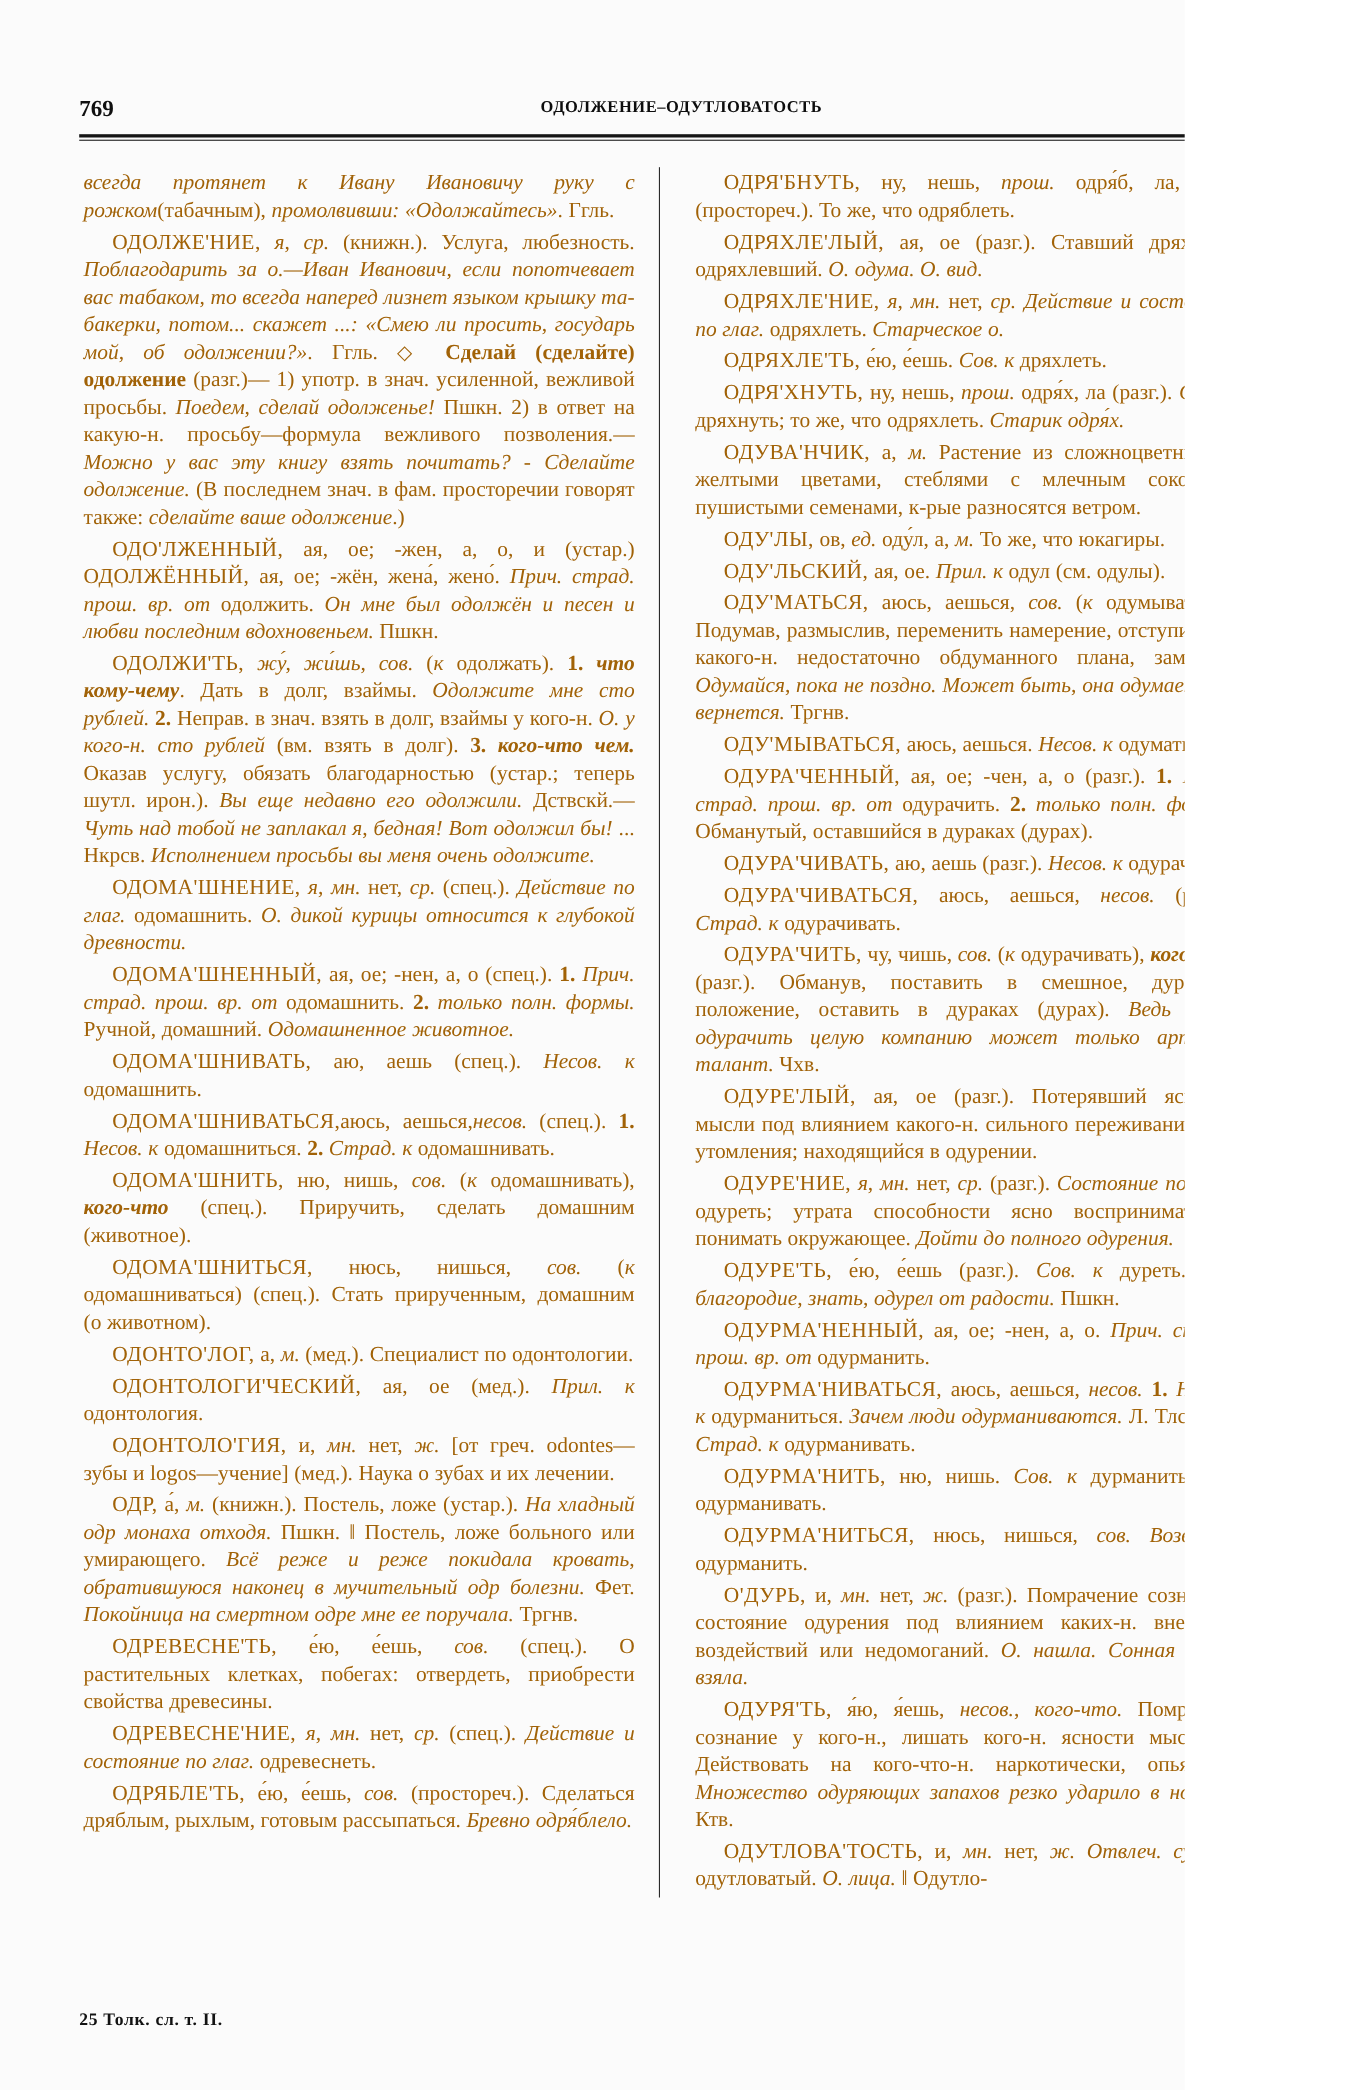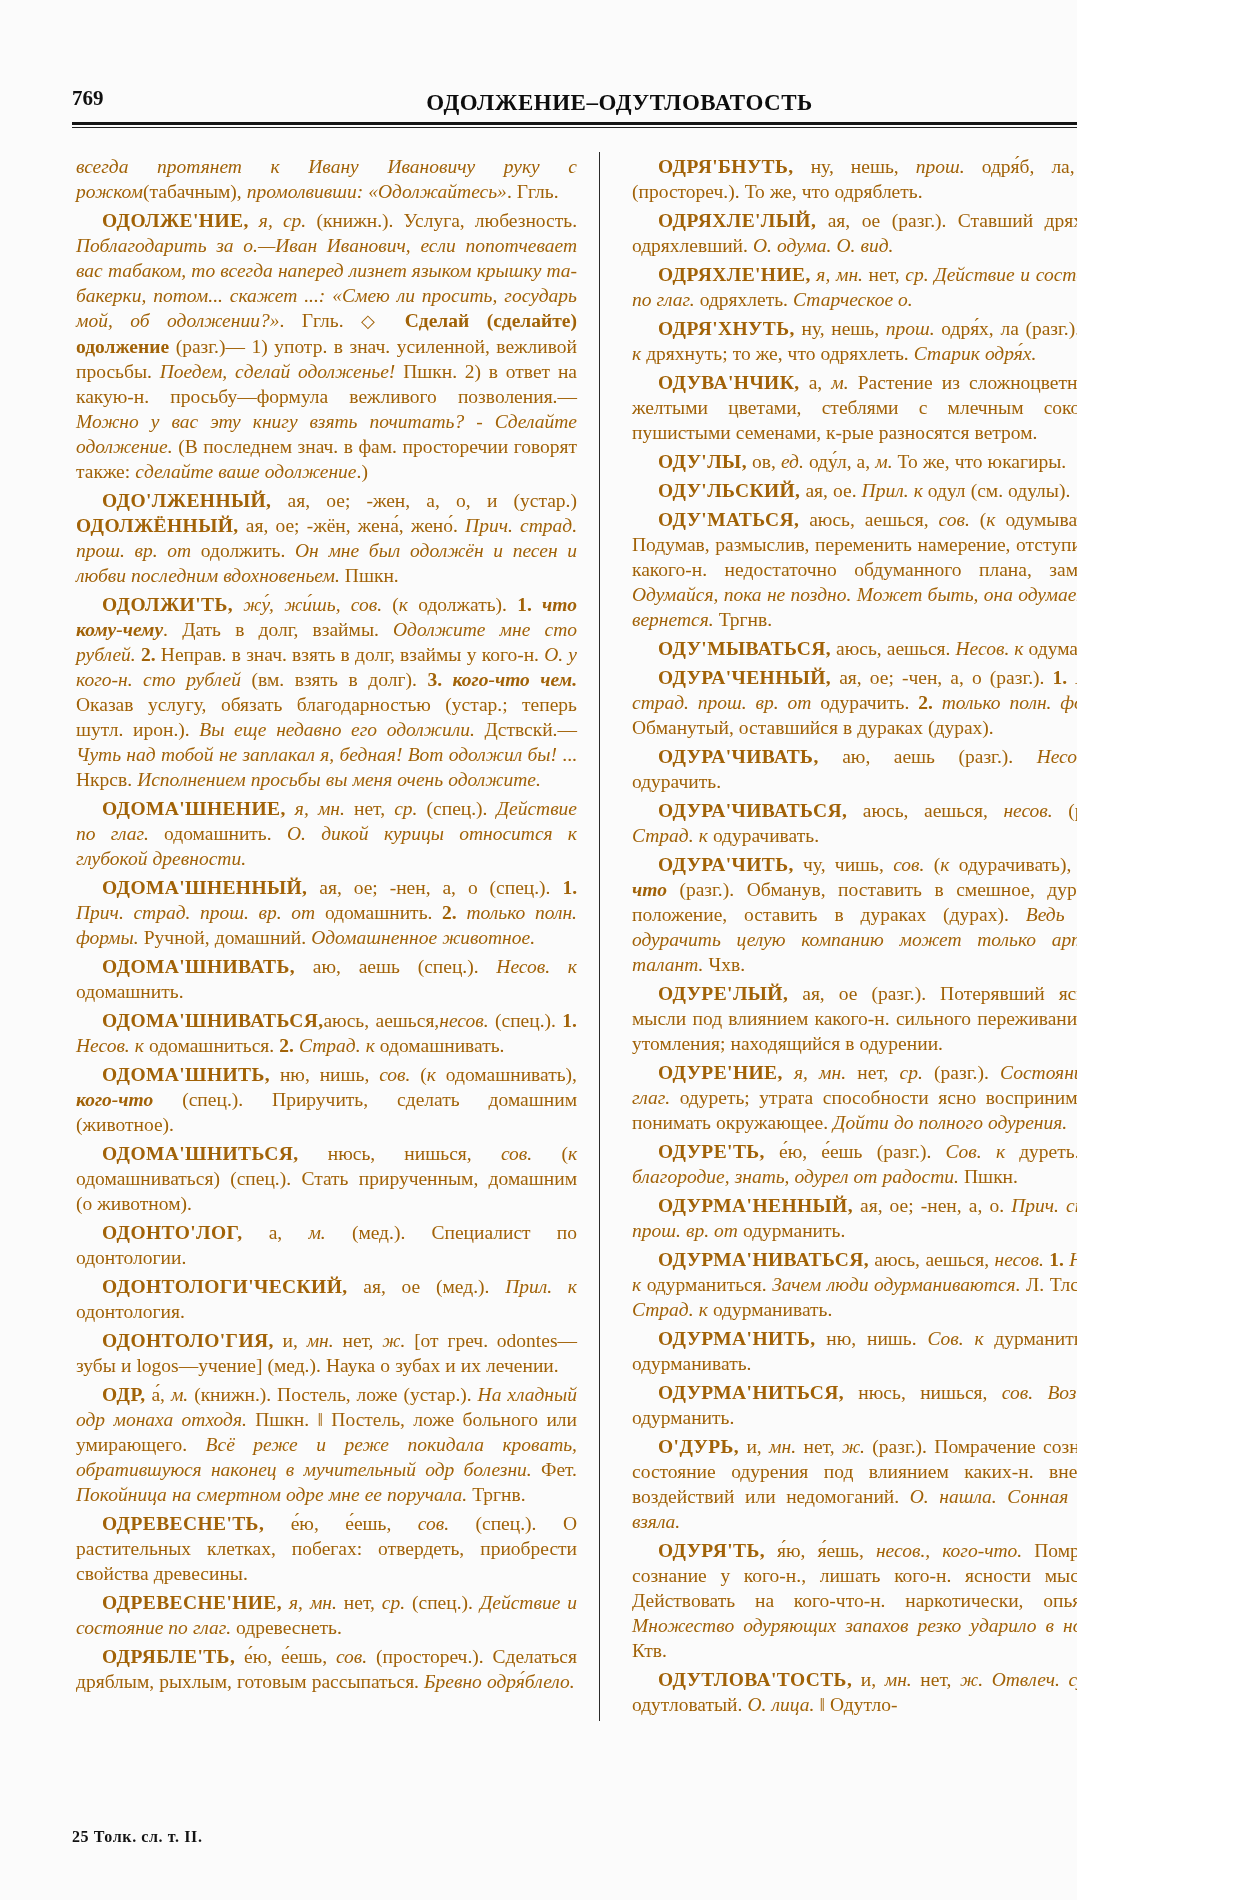--- a/index.html
+++ b/index.html
@@ -42,21 +42,21 @@
   }
   .folio-left { left: 0; }
   .folio-right { right: 0; }
   .head-title {
     position: absolute;
     left: 0; right: 0;
     top: 4px;
     text-align: center;
     font-family: "Liberation Serif", "DejaVu Serif", serif;
     font-weight: bold;
-    font-size: 23px;
+    font-size: 15px;
     letter-spacing: 0.5px;
     color: #0d0d0d;
   }
   .rule-thick {
     margin-top: 2px;
     border-top: 3px solid #151515;
     height: 0;
   }
   .rule-thin {
     margin-top: 2px;
@@ -92,21 +92,21 @@
     text-justify: inter-word;
     color: #a16207;
     margin: 4px;
     text-indent: 26px;
     hyphens: manual;
     word-spacing: 0.2px;
   }
   .entry.cont { text-indent: 0; }
 
   .hw {
-    font-weight: bold;
+    font-weight: normal;
     letter-spacing: 0.4px;
   }
   .it { font-style: italic; }
   .bi { font-style: italic; font-weight: bold; }
   .b  { font-weight: bold; }
   .dia { font-weight: bold; font-size: 18px; }
 
   .signature {
     position: absolute;
     left: 72px;
@@ -150,20 +150,21 @@
           <p class="entry"><span class="hw">ОДР,</span> а́, <span class="it">м.</span> (книжн.). Постель, ложе (устар.). <span class="it">На хладный одр монаха отходя.</span> Пшкн. ‖ По­стель, ложе больного или умирающего. <span class="it">Всё реже и реже покидала кровать, обратившуюся наконец в мучительный одр болезни.</span> Фет. <span class="it">По­койница на смертном одре мне ее поручала.</span> Тргнв.</p>
           <p class="entry"><span class="hw">ОДРЕВЕСНЕ'ТЬ,</span> е́ю, е́ешь, <span class="it">сов.</span> (спец.). О растительных клетках, побегах: отвердеть, приобрести свойства древесины.</p>
           <p class="entry"><span class="hw">ОДРЕВЕСНЕ'НИЕ,</span> <span class="it">я, мн.</span> нет, <span class="it">ср.</span> (спец.). <span class="it">Действие и состояние по глаг.</span> одревес­неть.</p>
           <p class="entry"><span class="hw">ОДРЯБЛЕ'ТЬ,</span> е́ю, е́ешь, <span class="it">сов.</span> (простореч.). Сделаться дряблым, рыхлым, готовым рас­сыпаться. <span class="it">Бревно одря́блело.</span></p>
         </div>
       <div class="col-divider"></div>
       <div class="col col-right" id="col-right">
           <p class="entry"><span class="hw">ОДРЯ'БНУТЬ,</span> ну, нешь, <span class="it">прош.</span> одря́б, ла, <span class="it">сов.</span> (простореч.). То же, что одряблеть.</p>
           <p class="entry"><span class="hw">ОДРЯХЛЕ'ЛЫЙ,</span> ая, ое (разг.). Ставший дряхлым, одряхлевший. <span class="it">О. одума. О. вид.</span></p>
           <p class="entry"><span class="hw">ОДРЯХЛЕ'НИЕ,</span> <span class="it">я, мн.</span> нет, <span class="it">ср. Действие и состояние по глаг.</span> одряхлеть. <span class="it">Старческое о.</span></p>
+          <p class="entry"><span class="hw">ОДРЯХЛЕ'ТЬ,</span> е́ю, е́ешь. <span class="it">Сов. к</span> дряхлеть.</p>
           <p class="entry"><span class="hw">ОДРЯ'ХНУТЬ,</span> ну, нешь, <span class="it">прош.</span> одря́х, ла (разг.). <span class="it">Сов. к</span> дряхнуть; то же, что одряхлеть. <span class="it">Старик одря́х.</span></p>
           <p class="entry"><span class="hw">ОДУВА'НЧИК,</span> а, <span class="it">м.</span> Растение из сложно­цветных, с желтыми цветами, стеблями с млечным соком и пушистыми семенами, к-рые разносятся ветром.</p>
           <p class="entry"><span class="hw">ОДУ'ЛЫ,</span> ов, <span class="it">ед.</span> оду́л, а, <span class="it">м.</span> То же, что юкагиры.</p>
           <p class="entry"><span class="hw">ОДУ'ЛЬСКИЙ,</span> ая, ое. <span class="it">Прил. к</span> одул (см. одулы).</p>
           <p class="entry"><span class="hw">ОДУ'МАТЬСЯ,</span> аюсь, аешься, <span class="it">сов.</span> (<span class="it">к</span> оду­мываться). Подумав, размыслив, переменить намерение, отступить от какого-н. недоста­точно обдуманного плана, замысла. <span class="it">Одумай­ся, пока не поздно. Может быть, она одума­ется и вернется.</span> Тргнв.</p>
           <p class="entry"><span class="hw">ОДУ'МЫВАТЬСЯ,</span> аюсь, аешься. <span class="it">Несов. к</span> одуматься.</p>
           <p class="entry"><span class="hw">ОДУРА'ЧЕННЫЙ,</span> ая, ое; -чен, а, о (разг.). <span class="b">1.</span> <span class="it">Прич. страд. прош. вр. от</span> одурачить. <span class="b">2.</span> <span class="it">только полн. формы.</span> Обманутый, остав­шийся в дураках (дурах).</p>
           <p class="entry"><span class="hw">ОДУРА'ЧИВАТЬ,</span> аю, аешь (разг.). <span class="it">Несов. к</span> одурачить.</p>
           <p class="entry"><span class="hw">ОДУРА'ЧИВАТЬСЯ,</span> аюсь, аешься, <span class="it">несов.</span> (разг.). <span class="it">Страд. к</span> одурачивать.</p>
           <p class="entry"><span class="hw">ОДУРА'ЧИТЬ,</span> чу, чишь, <span class="it">сов.</span> (<span class="it">к</span> одурачи­вать), <span class="bi">кого-что</span> (разг.). Обманув, поставить в смешное, дурацкое положение, оставить в дураках (дурах). <span class="it">Ведь этак одурачить целую компанию может только артист, талант.</span> Чхв.</p>

